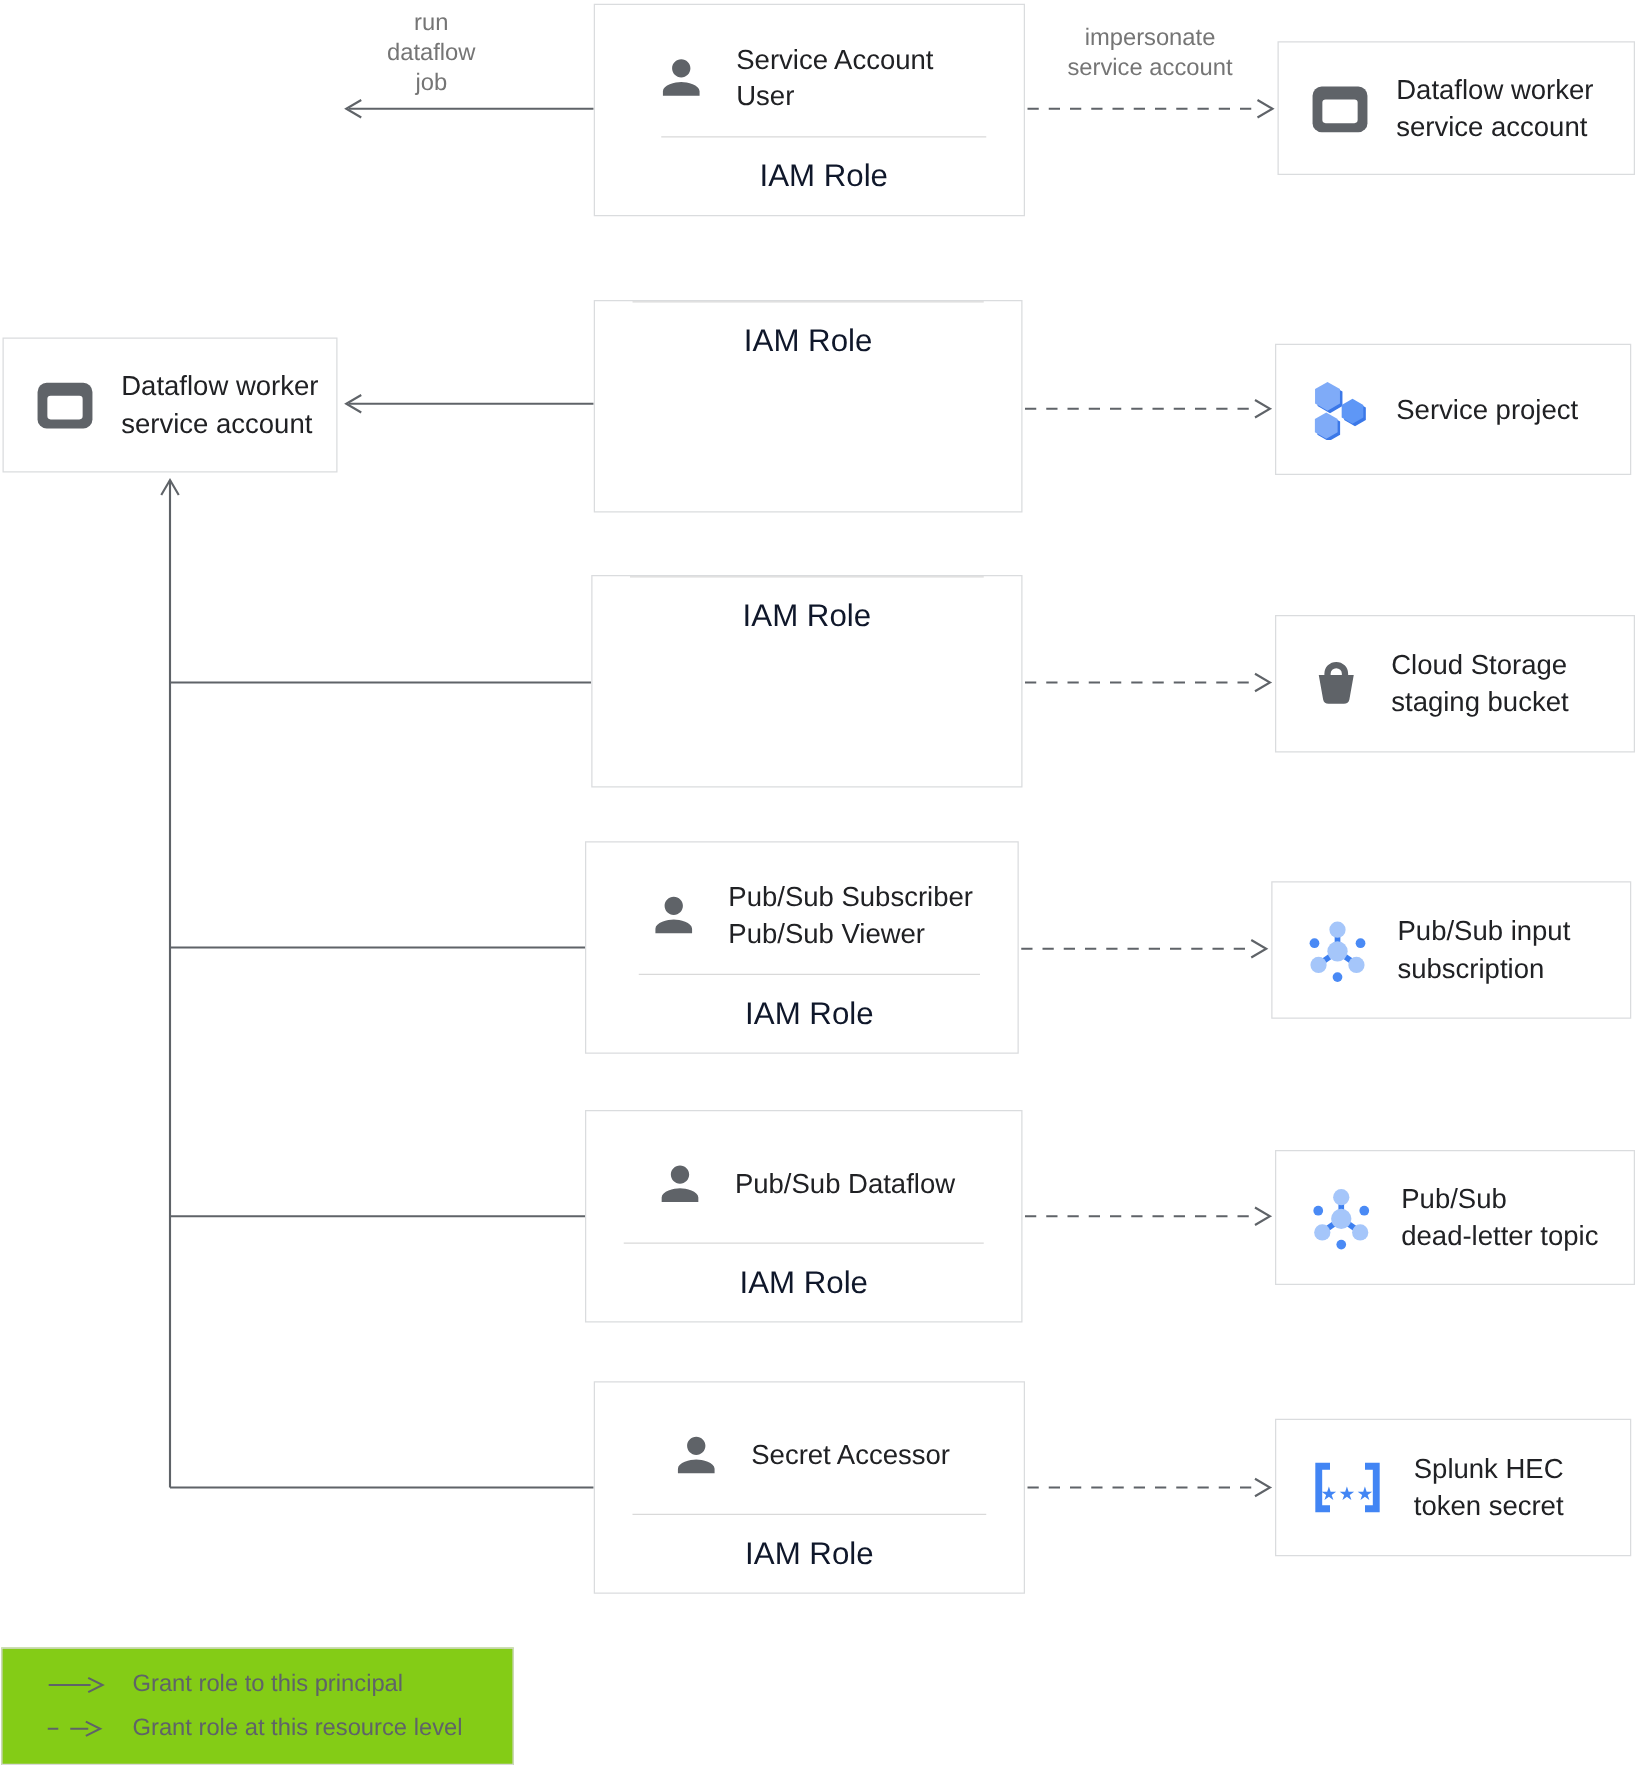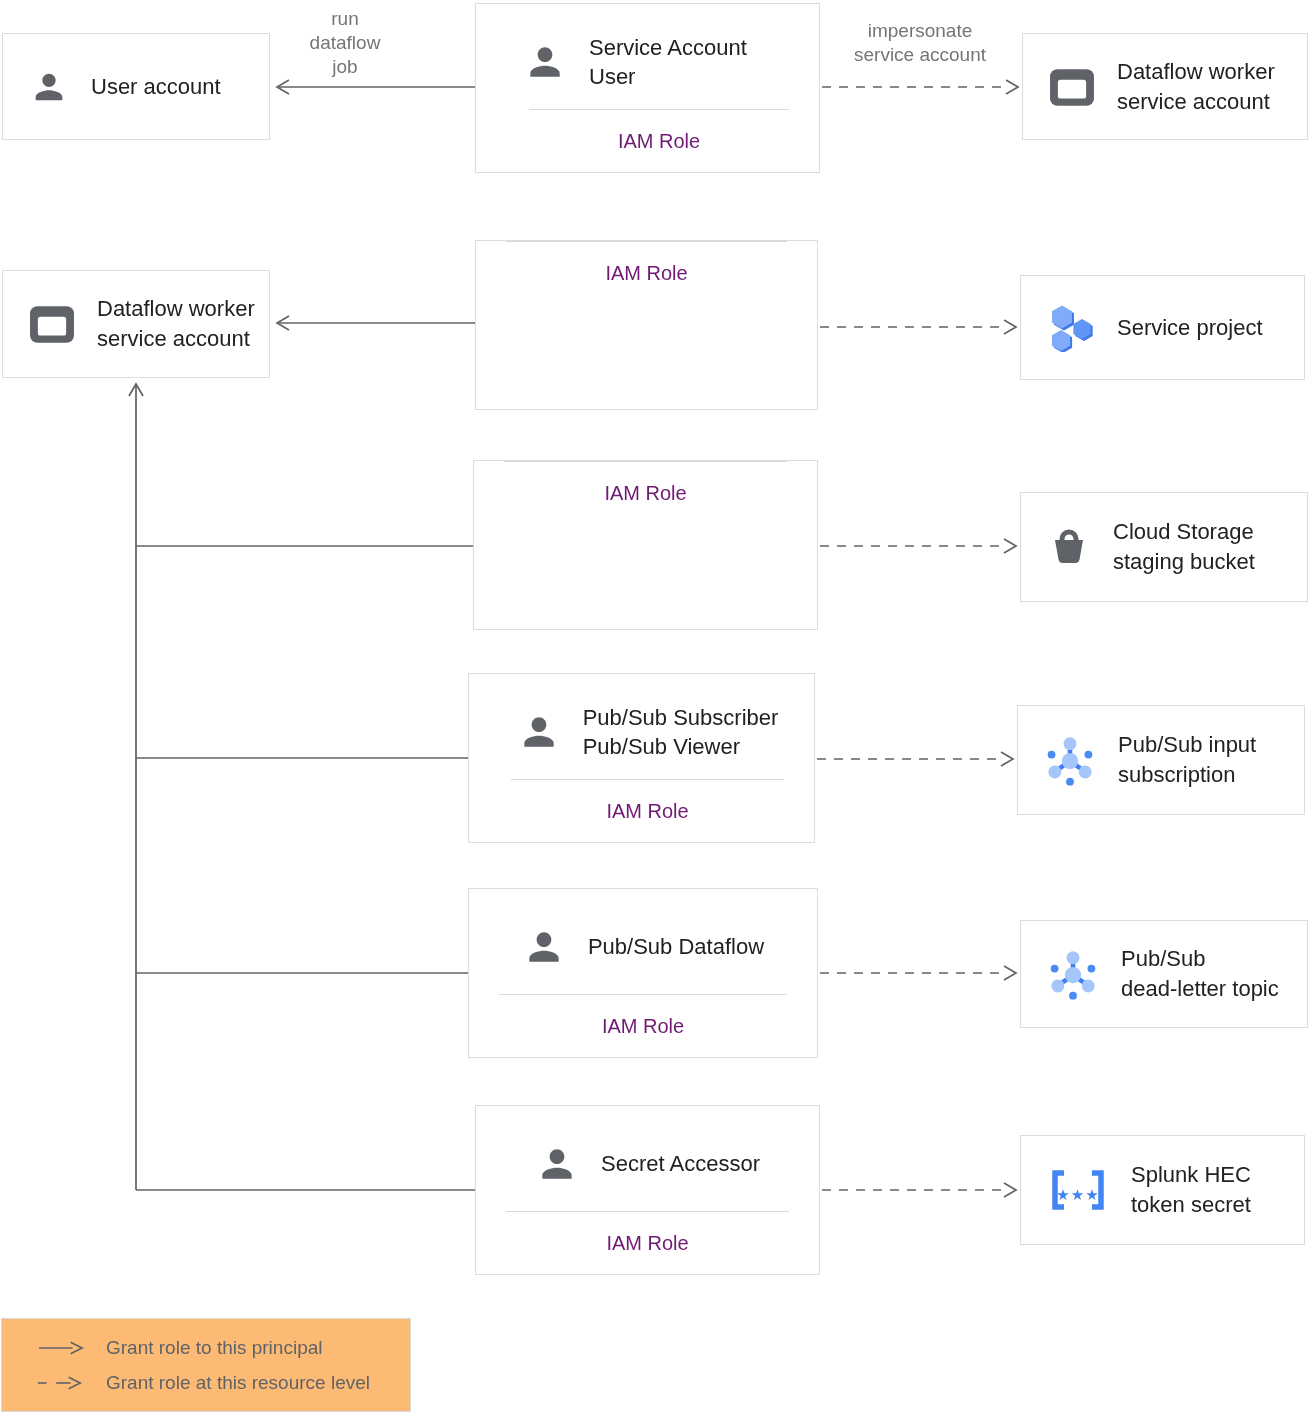--- a/index.html
+++ b/index.html
@@ -9,25 +9,25 @@
   }
   svg.connectors{position:absolute;left:0;top:0;z-index:0;}
   .box{position:absolute;background:#ffffff;border:1px solid #dadcde;box-sizing:border-box;z-index:1;}
   .node-box{display:flex;align-items:center;gap:22px;padding-left:26px;}
   .node-label{font-size:22px;line-height:30px;color:#202124;}
   .iam-box{display:flex;flex-direction:column;}
   .iam-top{flex:1;display:flex;align-items:center;justify-content:center;gap:22px;padding:10px 24px 0 24px;}
   .iam-titles{font-size:22px;line-height:29px;color:#202124;text-align:left;}
   .iam-divider{height:1px;background:#d9d9d9;margin:0 30px;}
   .iam-role{height:62px;display:flex;align-items:center;justify-content:center;
-    font-size:20px;color:#701a75;}
+    font-size:25px;color:#0f172a;}
   .edge-label{position:absolute;text-align:center;font-size:19px;line-height:24px;color:#757575;z-index:1;}
   .legend{position:absolute;left:1px;top:1318px;width:410px;height:94px;border:1px solid #d9d9d9;
     box-sizing:border-box;display:flex;flex-direction:column;justify-content:center;gap:13px;
-    padding-left:36px;background:#fdba74;z-index:1;}
+    padding-left:36px;background:#84cc16;z-index:1;}
   .legend-row{display:flex;align-items:center;gap:22px;font-size:19px;color:#5f6368;}
   .icn{flex:0 0 auto;display:block;}
 </style>
 </head>
 <body>
 
 <div class="canvas">
 
   <svg class="connectors" width="1310" height="1416" viewBox="0 0 1310 1416">
     <g stroke="#5f6368" stroke-width="1.7" fill="none">
@@ -66,28 +66,20 @@
   <div class="edge-label" style="left:283px;top:7px;width:124px;">
     <div>run</div>
     <div>dataflow</div>
     <div>job</div>
   </div>
   <div class="edge-label" style="left:818px;top:19px;width:204px;">
     <div>impersonate</div>
     <div>service account</div>
   </div>
 
-  <div class="box node-box" style="left:2px;top:33px;width:268px;height:107px;">
-    <svg class="icn" width="40" height="40" viewBox="0 0 24 24">
-      <path fill="#5f6368" d="M12 12c2.21 0 4-1.79 4-4s-1.79-4-4-4-4 1.79-4 4 1.79 4 4 4zm0 2c-2.67 0-8 1.34-8 4v2h16v-2c0-2.66-5.33-4-8-4z"></path>
-    </svg>
-    <div class="node-label">
-      <div>User account</div>
-    </div>
-  </div>
 
   <div class="box iam-box" style="left:475px;top:3px;width:345px;height:170px;padding-left:23px;">
     <div class="iam-top">
       <svg class="icn" width="44" height="44" viewBox="0 0 24 24">
         <path fill="#5f6368" d="M12 12c2.21 0 4-1.79 4-4s-1.79-4-4-4-4 1.79-4 4 1.79 4 4 4zm0 2c-2.67 0-8 1.34-8 4v2h16v-2c0-2.66-5.33-4-8-4z"></path>
       </svg>
       <div class="iam-titles">
         <div>Service Account User</div>
       </div>
     </div>

